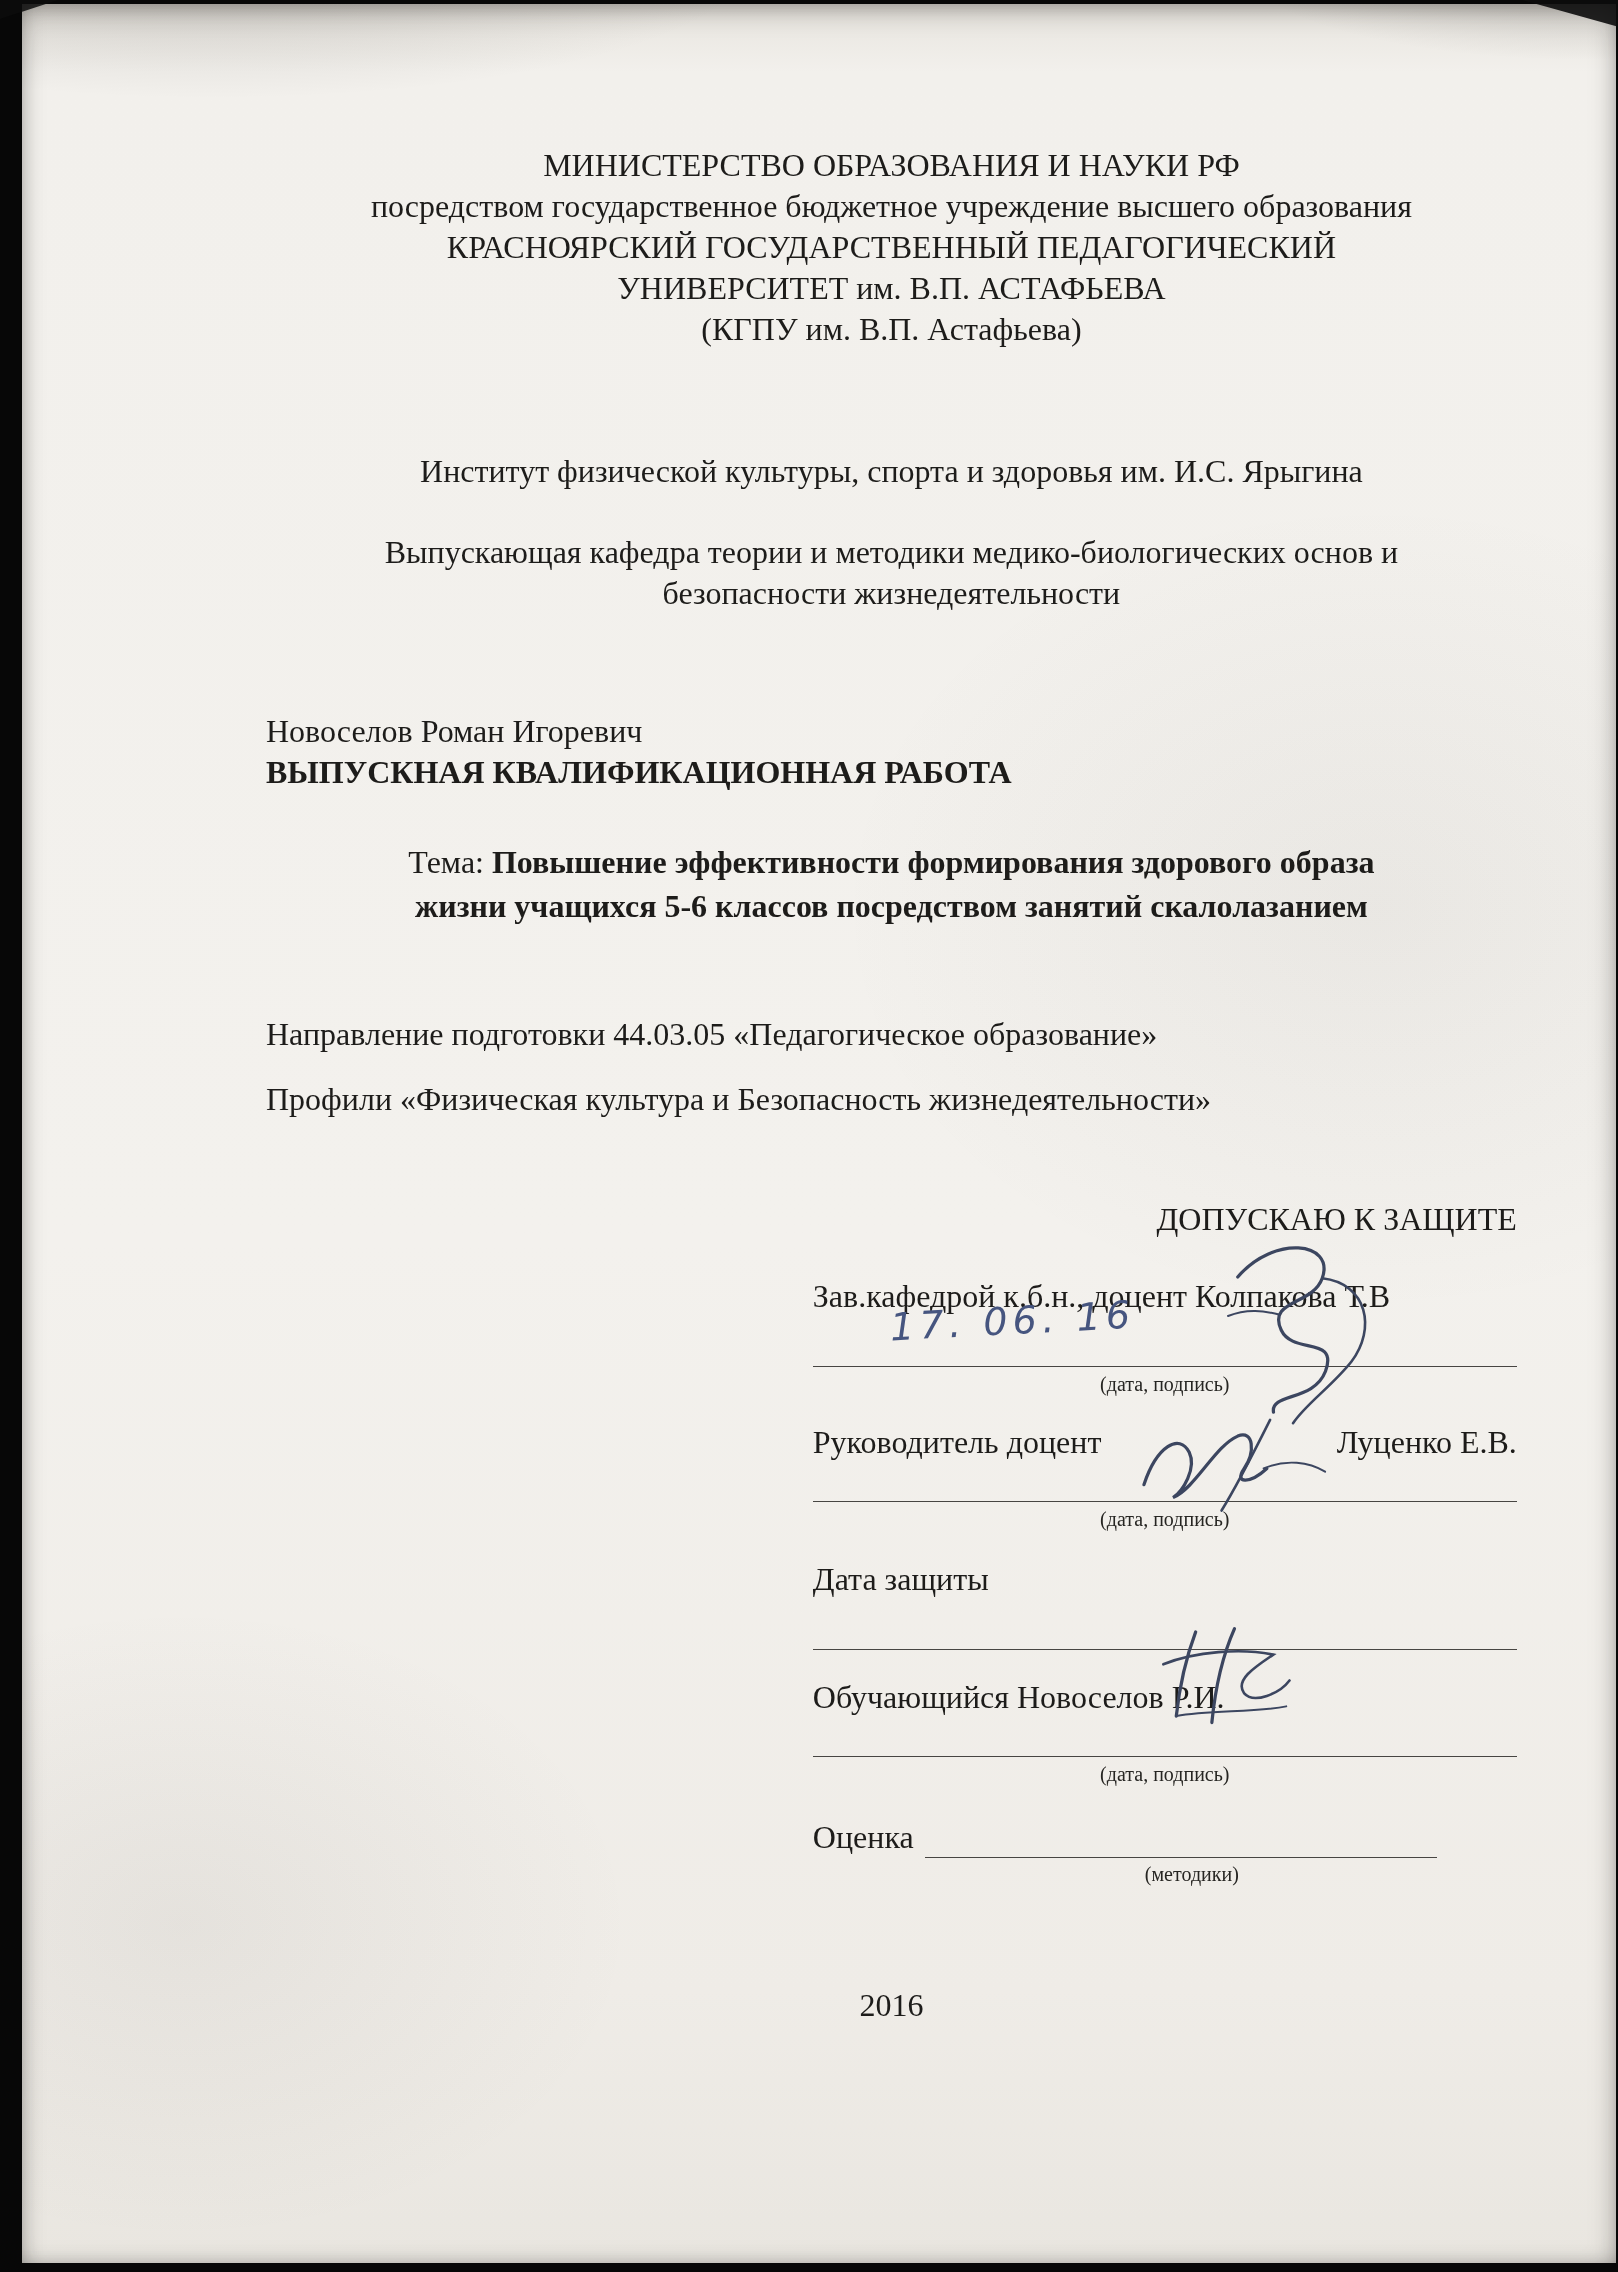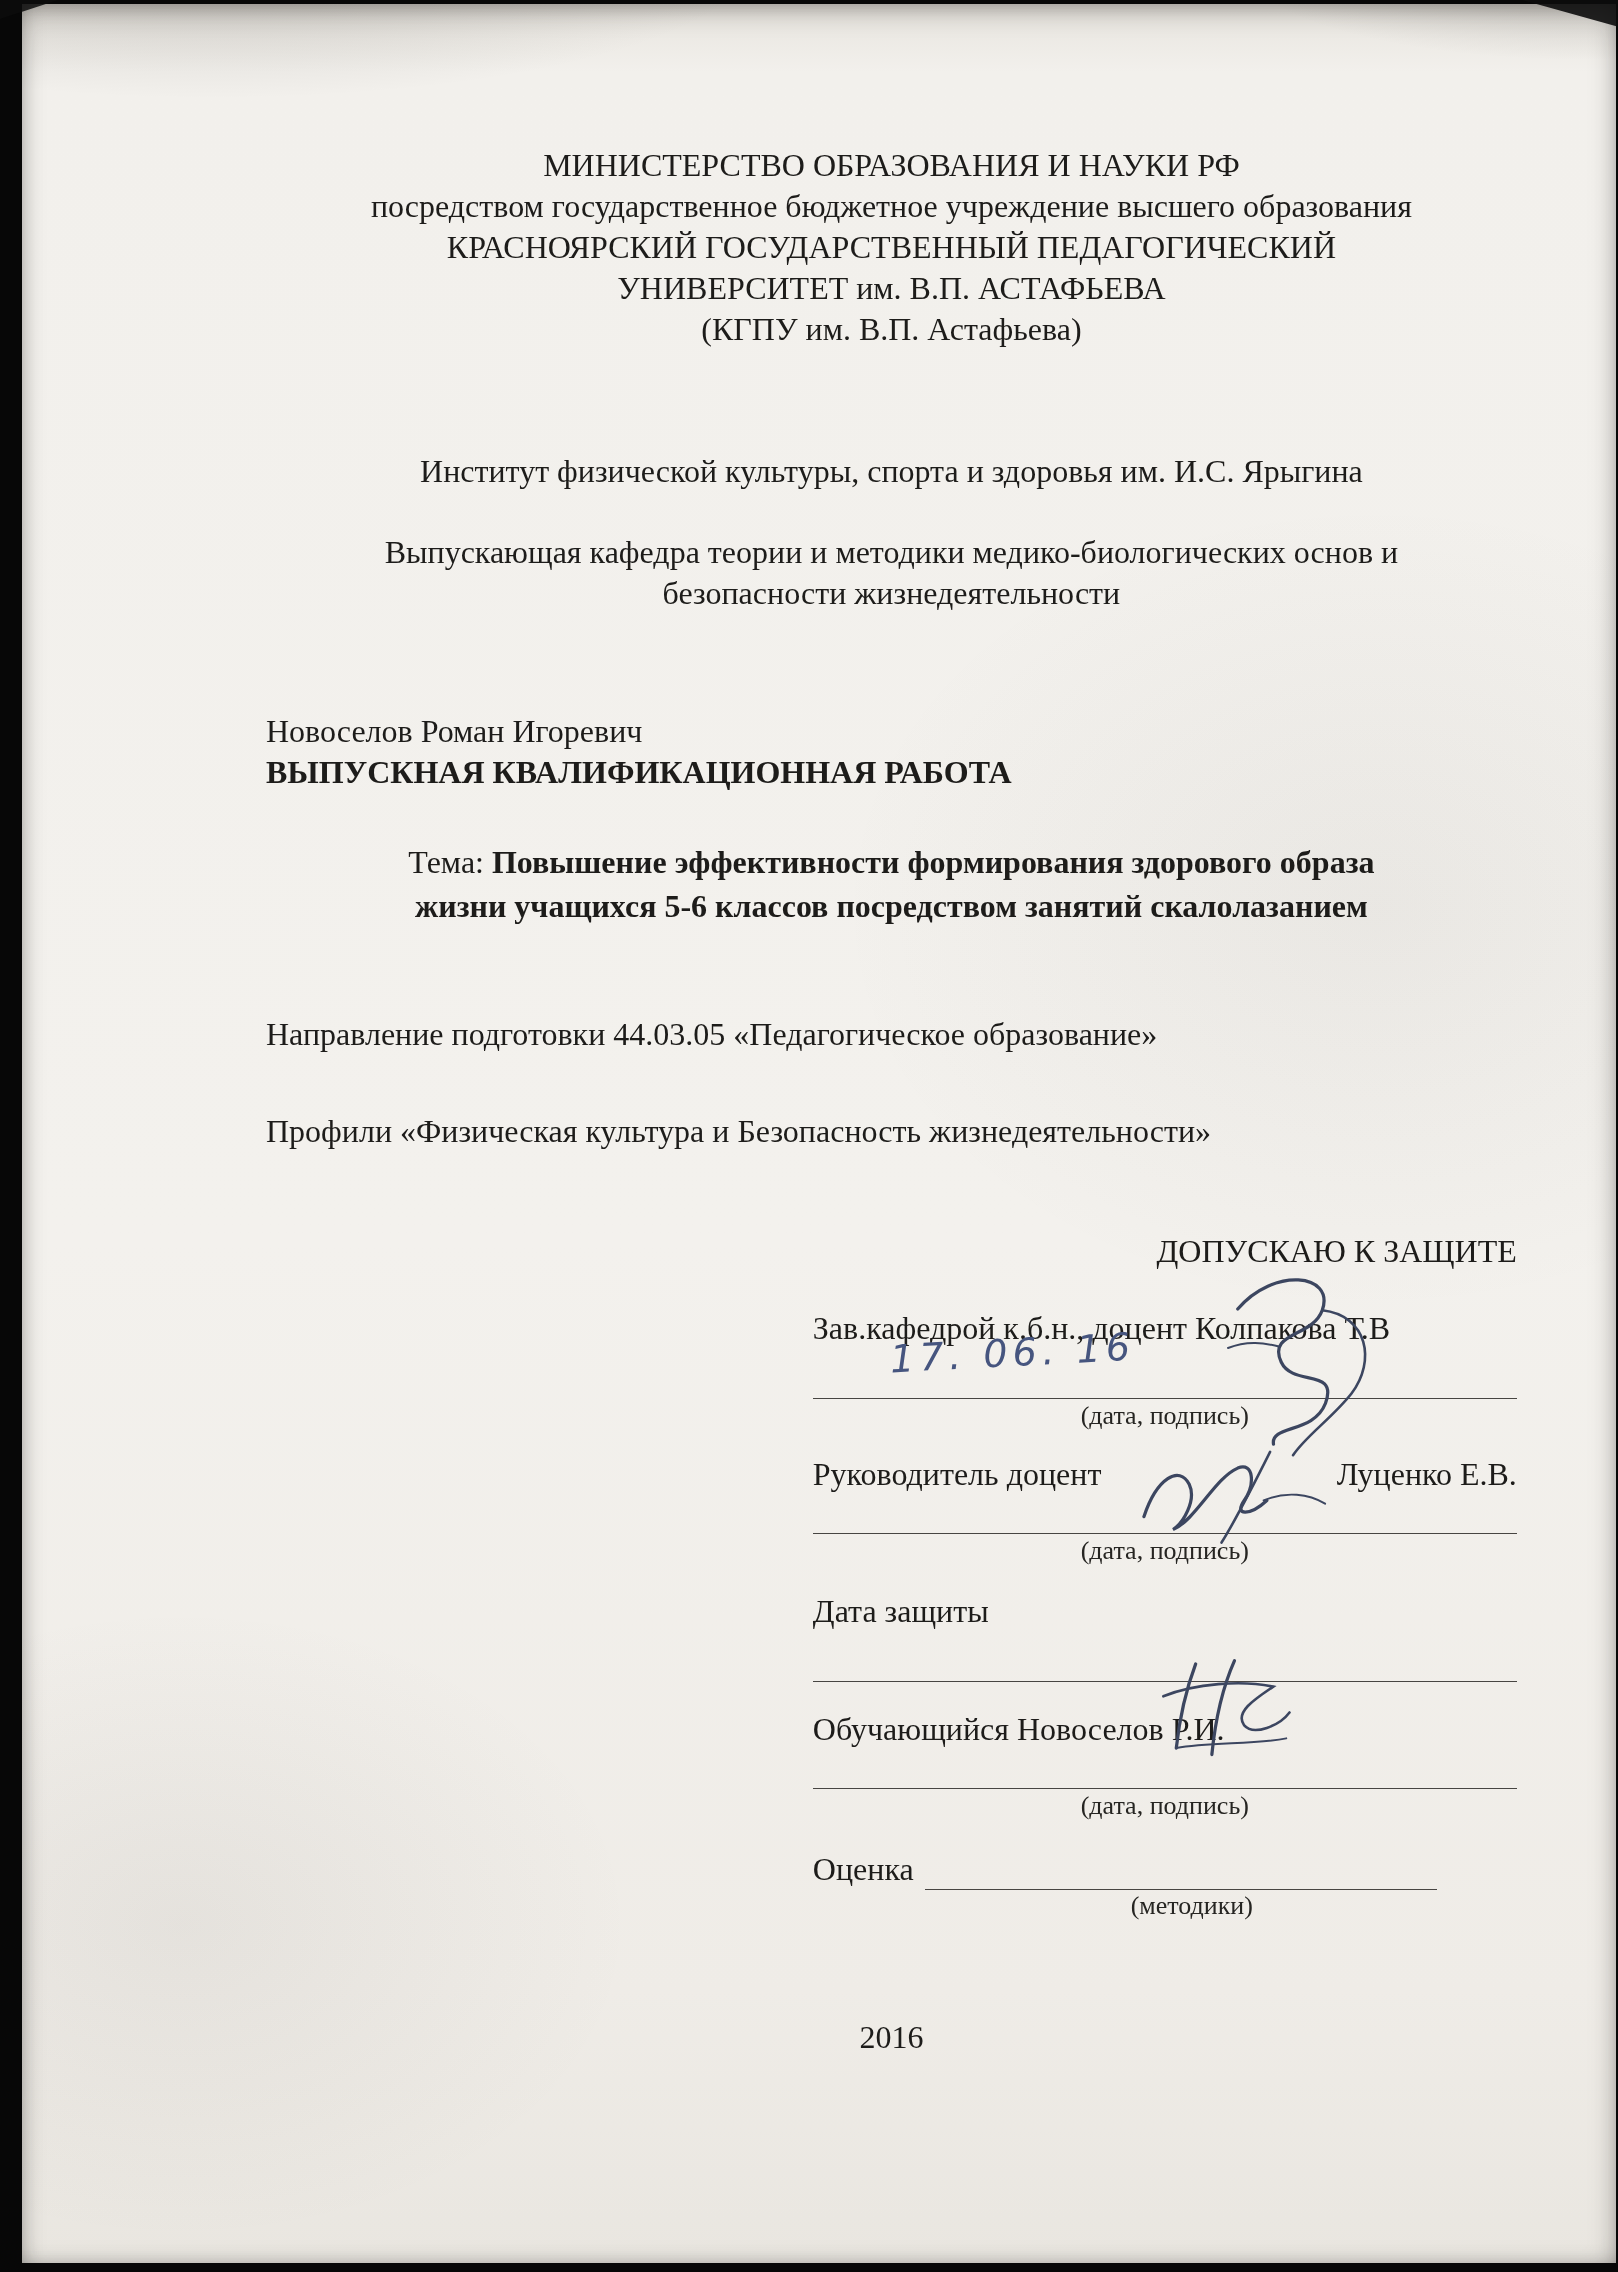--- a/index.html
+++ b/index.html
@@ -45,37 +45,37 @@
 
   .doc { font-size:32px; line-height:41px; }
   .bold { font-weight:bold; }
 
   .header-block { text-align:center; }
   .institute-line { margin-top:101px; text-align:center; }
   .department-block { margin-top:40px; text-align:center; }
   .author-block { margin-top:97px; text-align:left; }
   .topic-block { margin-top:47px; text-align:center; line-height:44px; }
   .direction-line { margin-top:86px; }
-  .profile-line { margin-top:56px; }
+  .profile-line { margin-top:24px; }
 
   .approval-block {
     margin-top:79px;
     width:704px;
     margin-left:auto;
     position:relative;
   }
   .admit-line { text-align:right; }
   .head-line { margin-top:36px; }
   .sig-line {
     height:49px;
     border-bottom:1.9px solid #474542;
   }
   .sig-line.short-top { height:38px; }
   .caption {
-    font-size:26px;
+    font-size:20px;
     line-height:26px;
     text-align:center;
     margin-top:3.9px;
     color:#262522;
   }
   .supervisor-row {
     margin-top:25px;
     display:flex;
     justify-content:space-between;
   }

